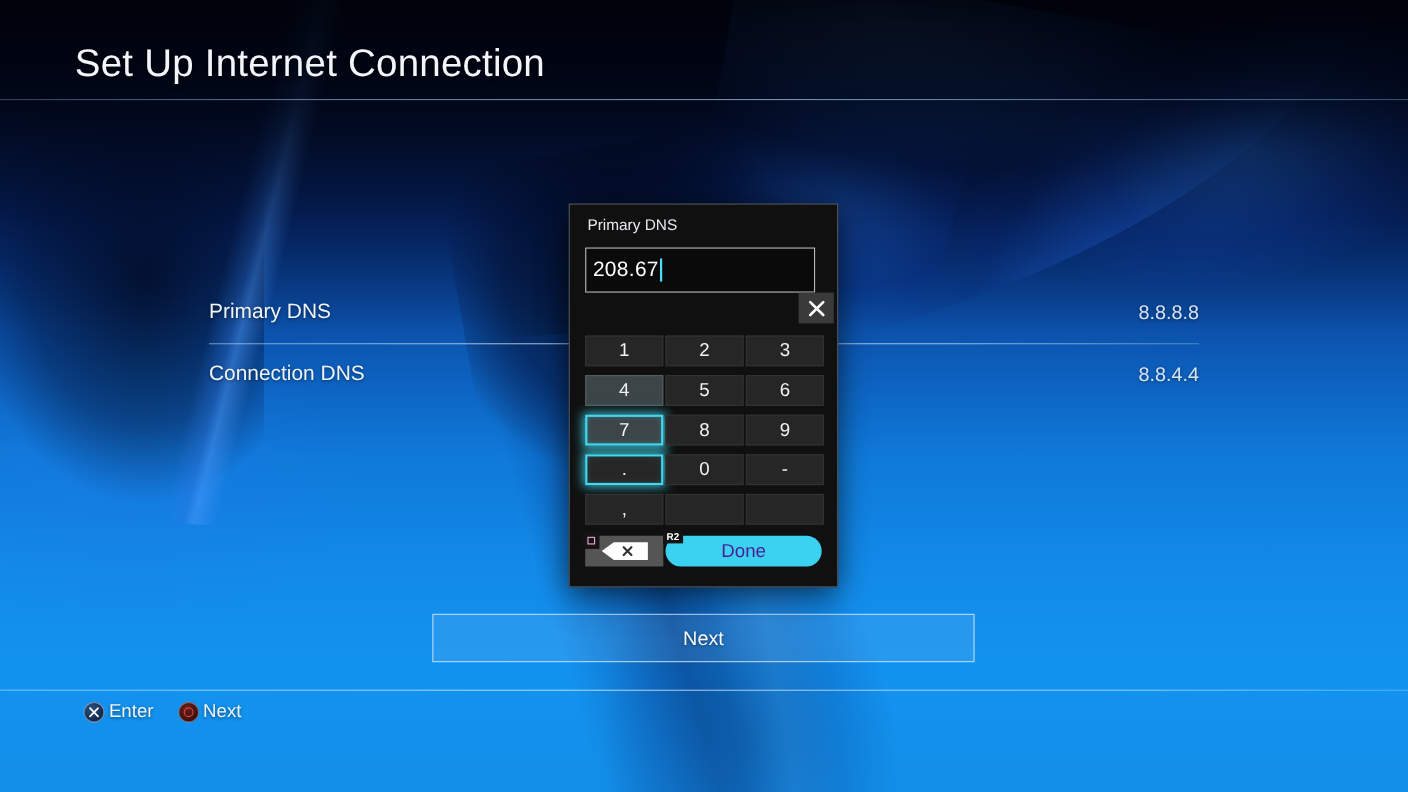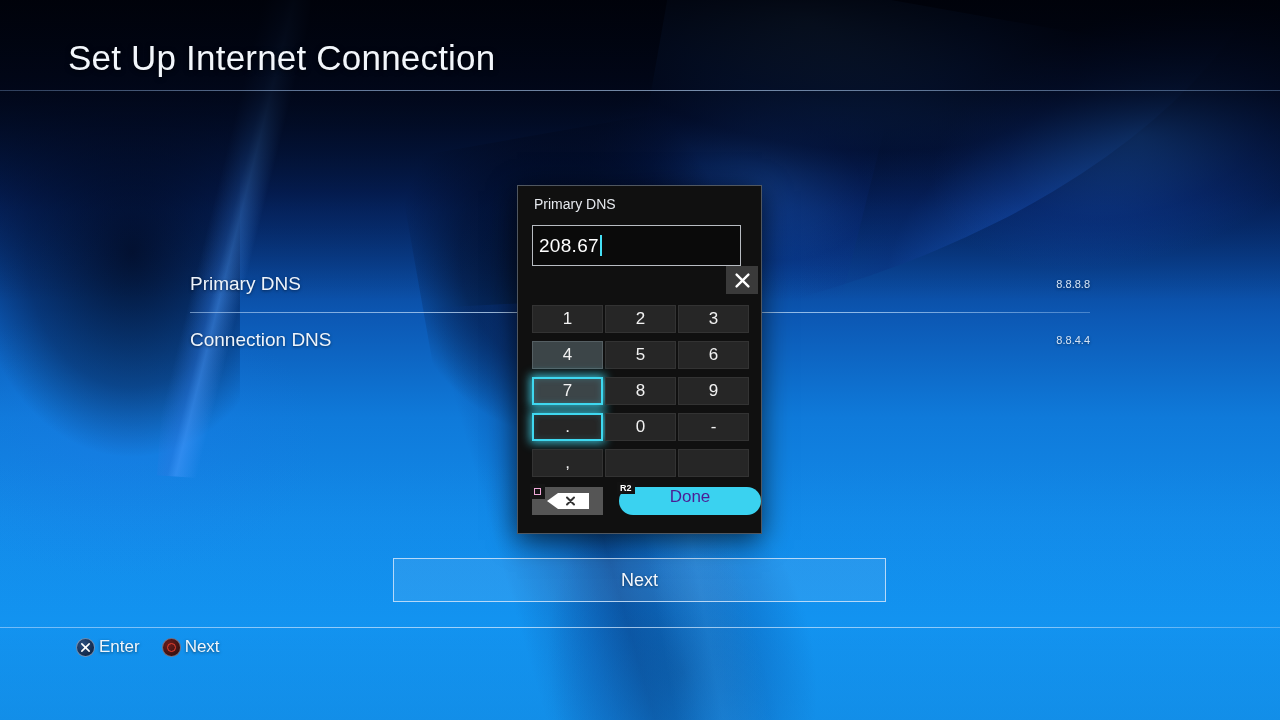--- a/index.html
+++ b/index.html
@@ -142,21 +142,21 @@
     width: 900px; height: 1px;
     background: linear-gradient(90deg, rgba(185,215,250,0.55) 0%, rgba(205,230,255,0.78) 40%, rgba(195,225,255,0.70) 75%, rgba(160,200,245,0.40) 100%);
   }
   .row-label {
     font-size: 19px;
     font-weight: 400;
     color: #eef4fb;
     text-shadow: 0 1px 3px rgba(0,0,0,0.5);
   }
   .row-value {
-    font-size: 11px;
+    font-size: 18px;
     font-weight: 400;
     color: #d5e4f6;
     text-shadow: 0 1px 3px rgba(0,0,0,0.45);
   }
 
   
   #cancel-button {
     position: absolute;
     left: 92px; top: 548px;
     width: 162px; height: 44px;
@@ -326,24 +326,24 @@
     background: #141414;
     display: flex; align-items: center; justify-content: center;
   }
   .pad-badge .sq {
     width: 7px; height: 7px;
     border: 1.6px solid #f0a8d8;
     box-sizing: border-box;
   }
   .bs-tag { display: block; }
   #done-key {
-    margin-left: 16px;
+    margin-left: 2px;
     width: 142px; height: 28px;
     background: #3ad2f0;
-    display: flex; align-items: flex-start; justify-content: center;
+    display: flex; align-items: center; justify-content: center;
     position: relative;
     flex: none;
     border-radius: 14px;
   }
   #done-key .label {
     font-size: 17px;
     color: #4c1d95;
     font-weight: 400;
   }
   .r2-badge {

